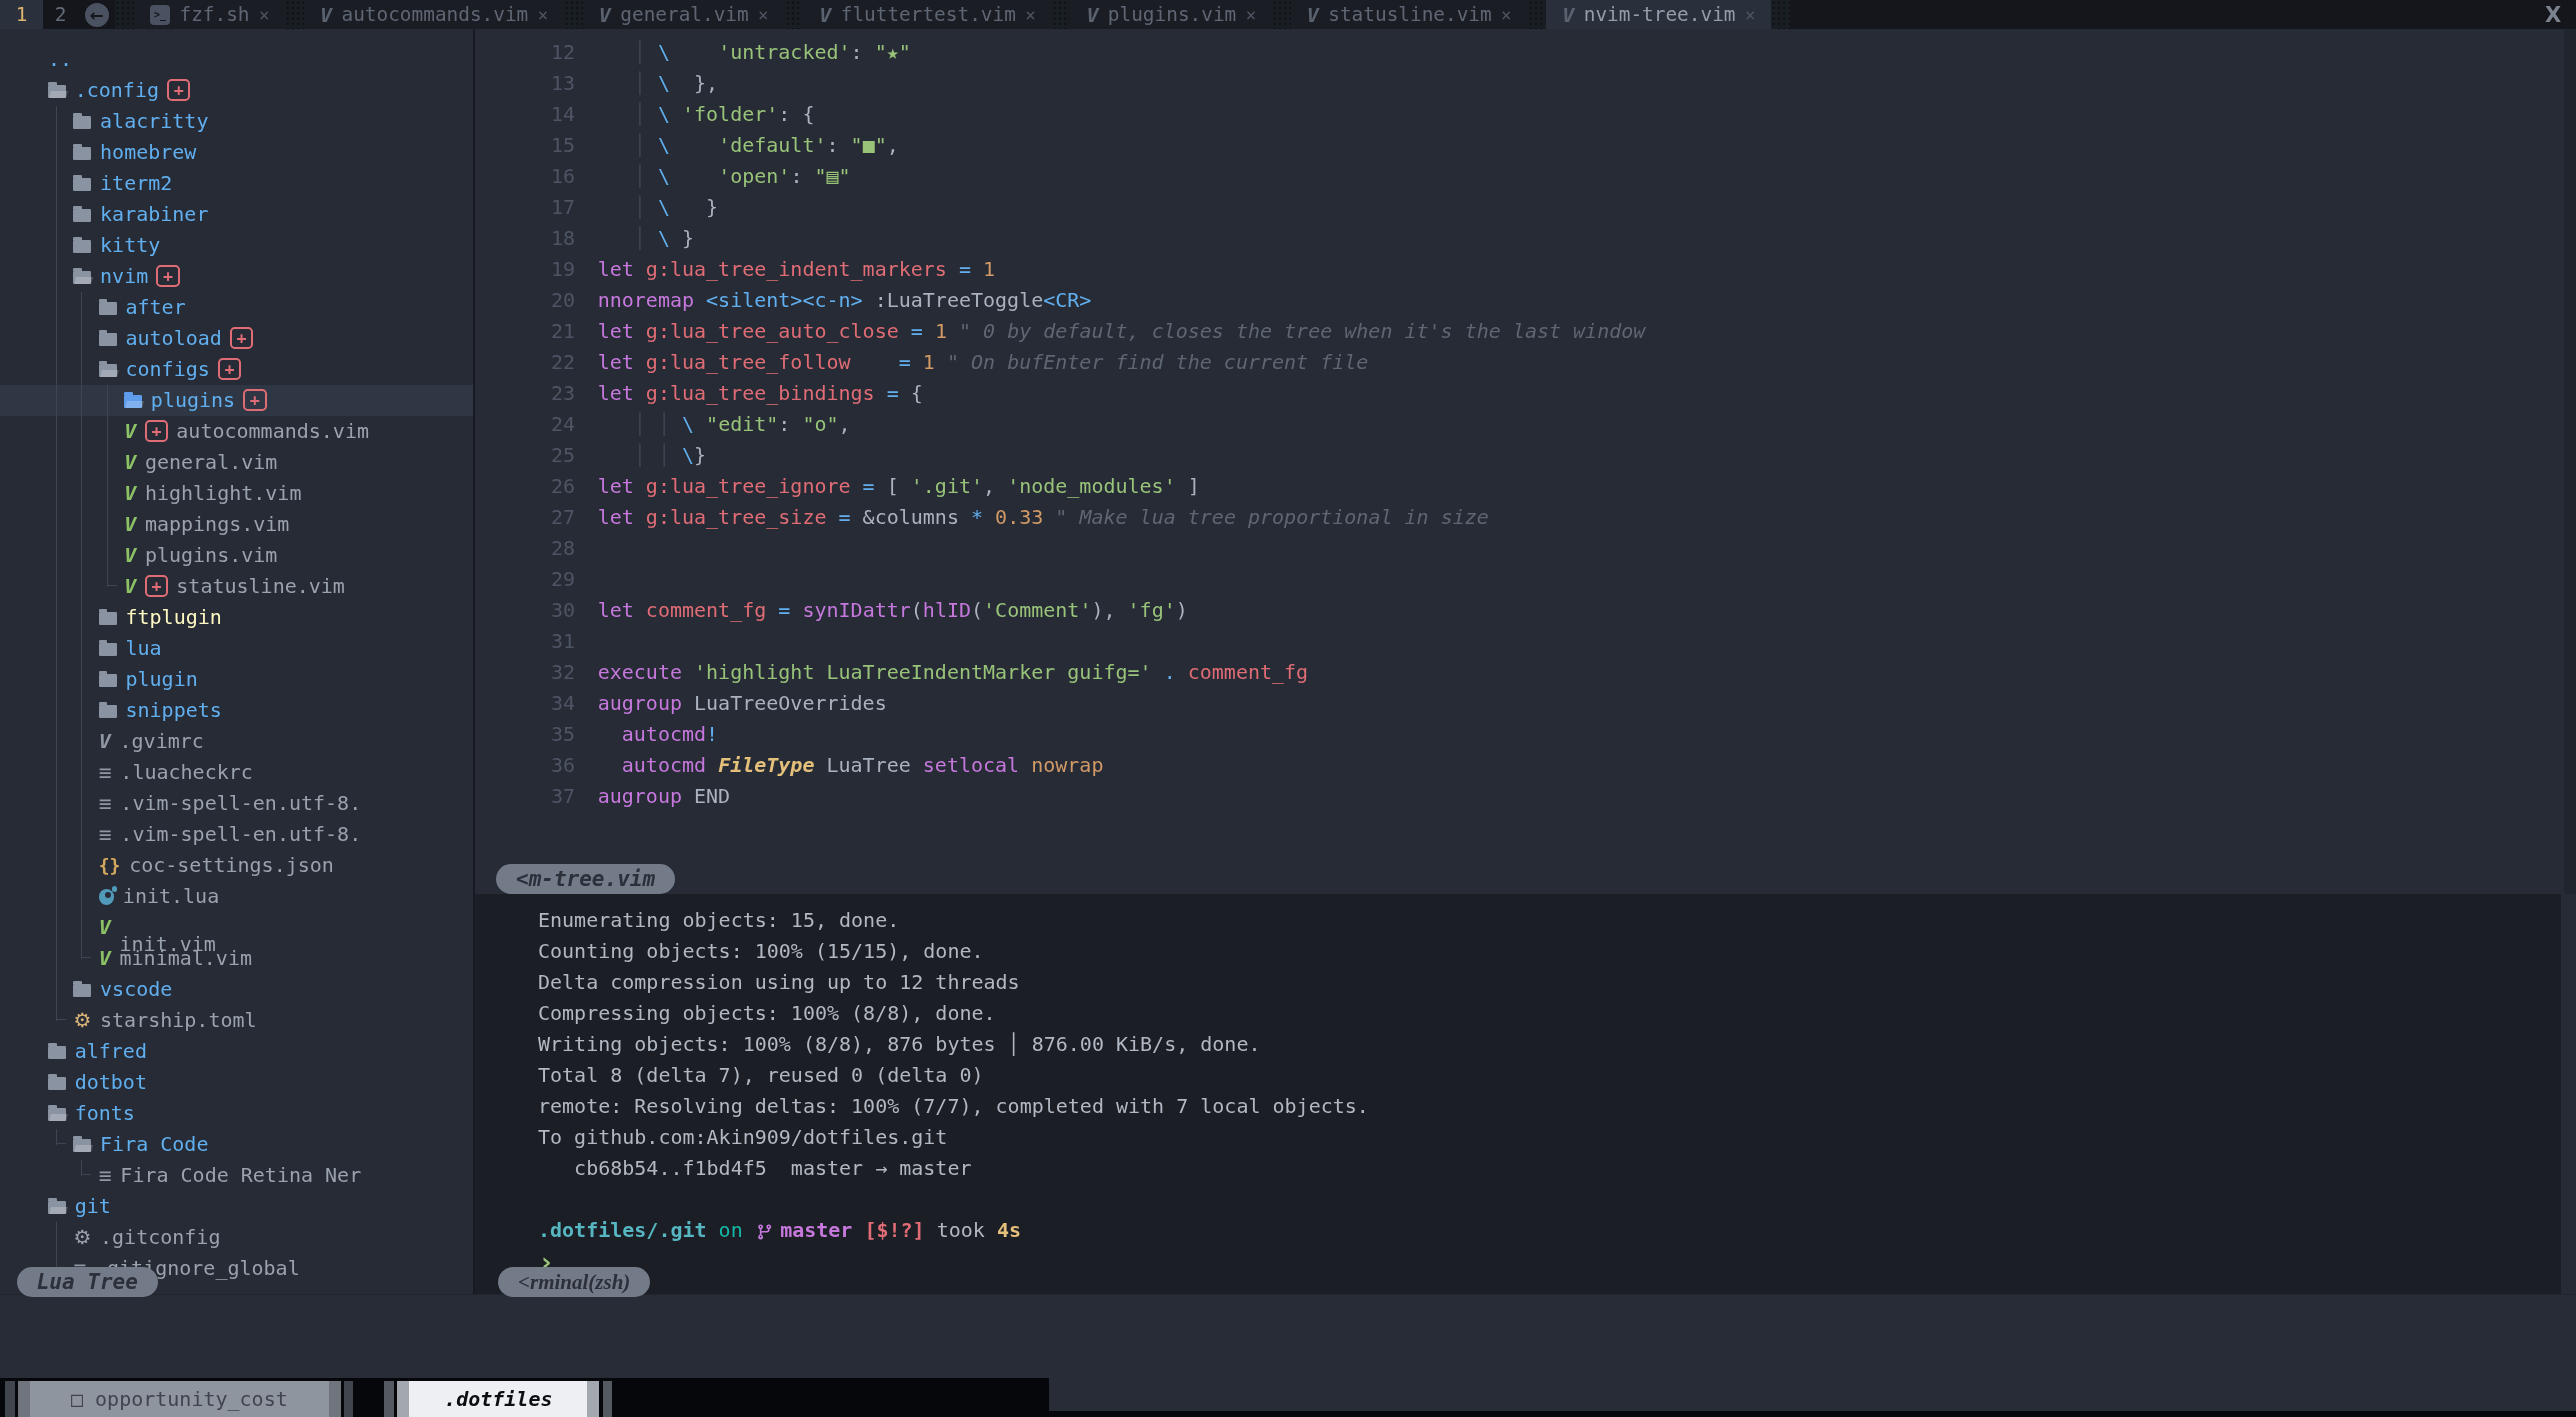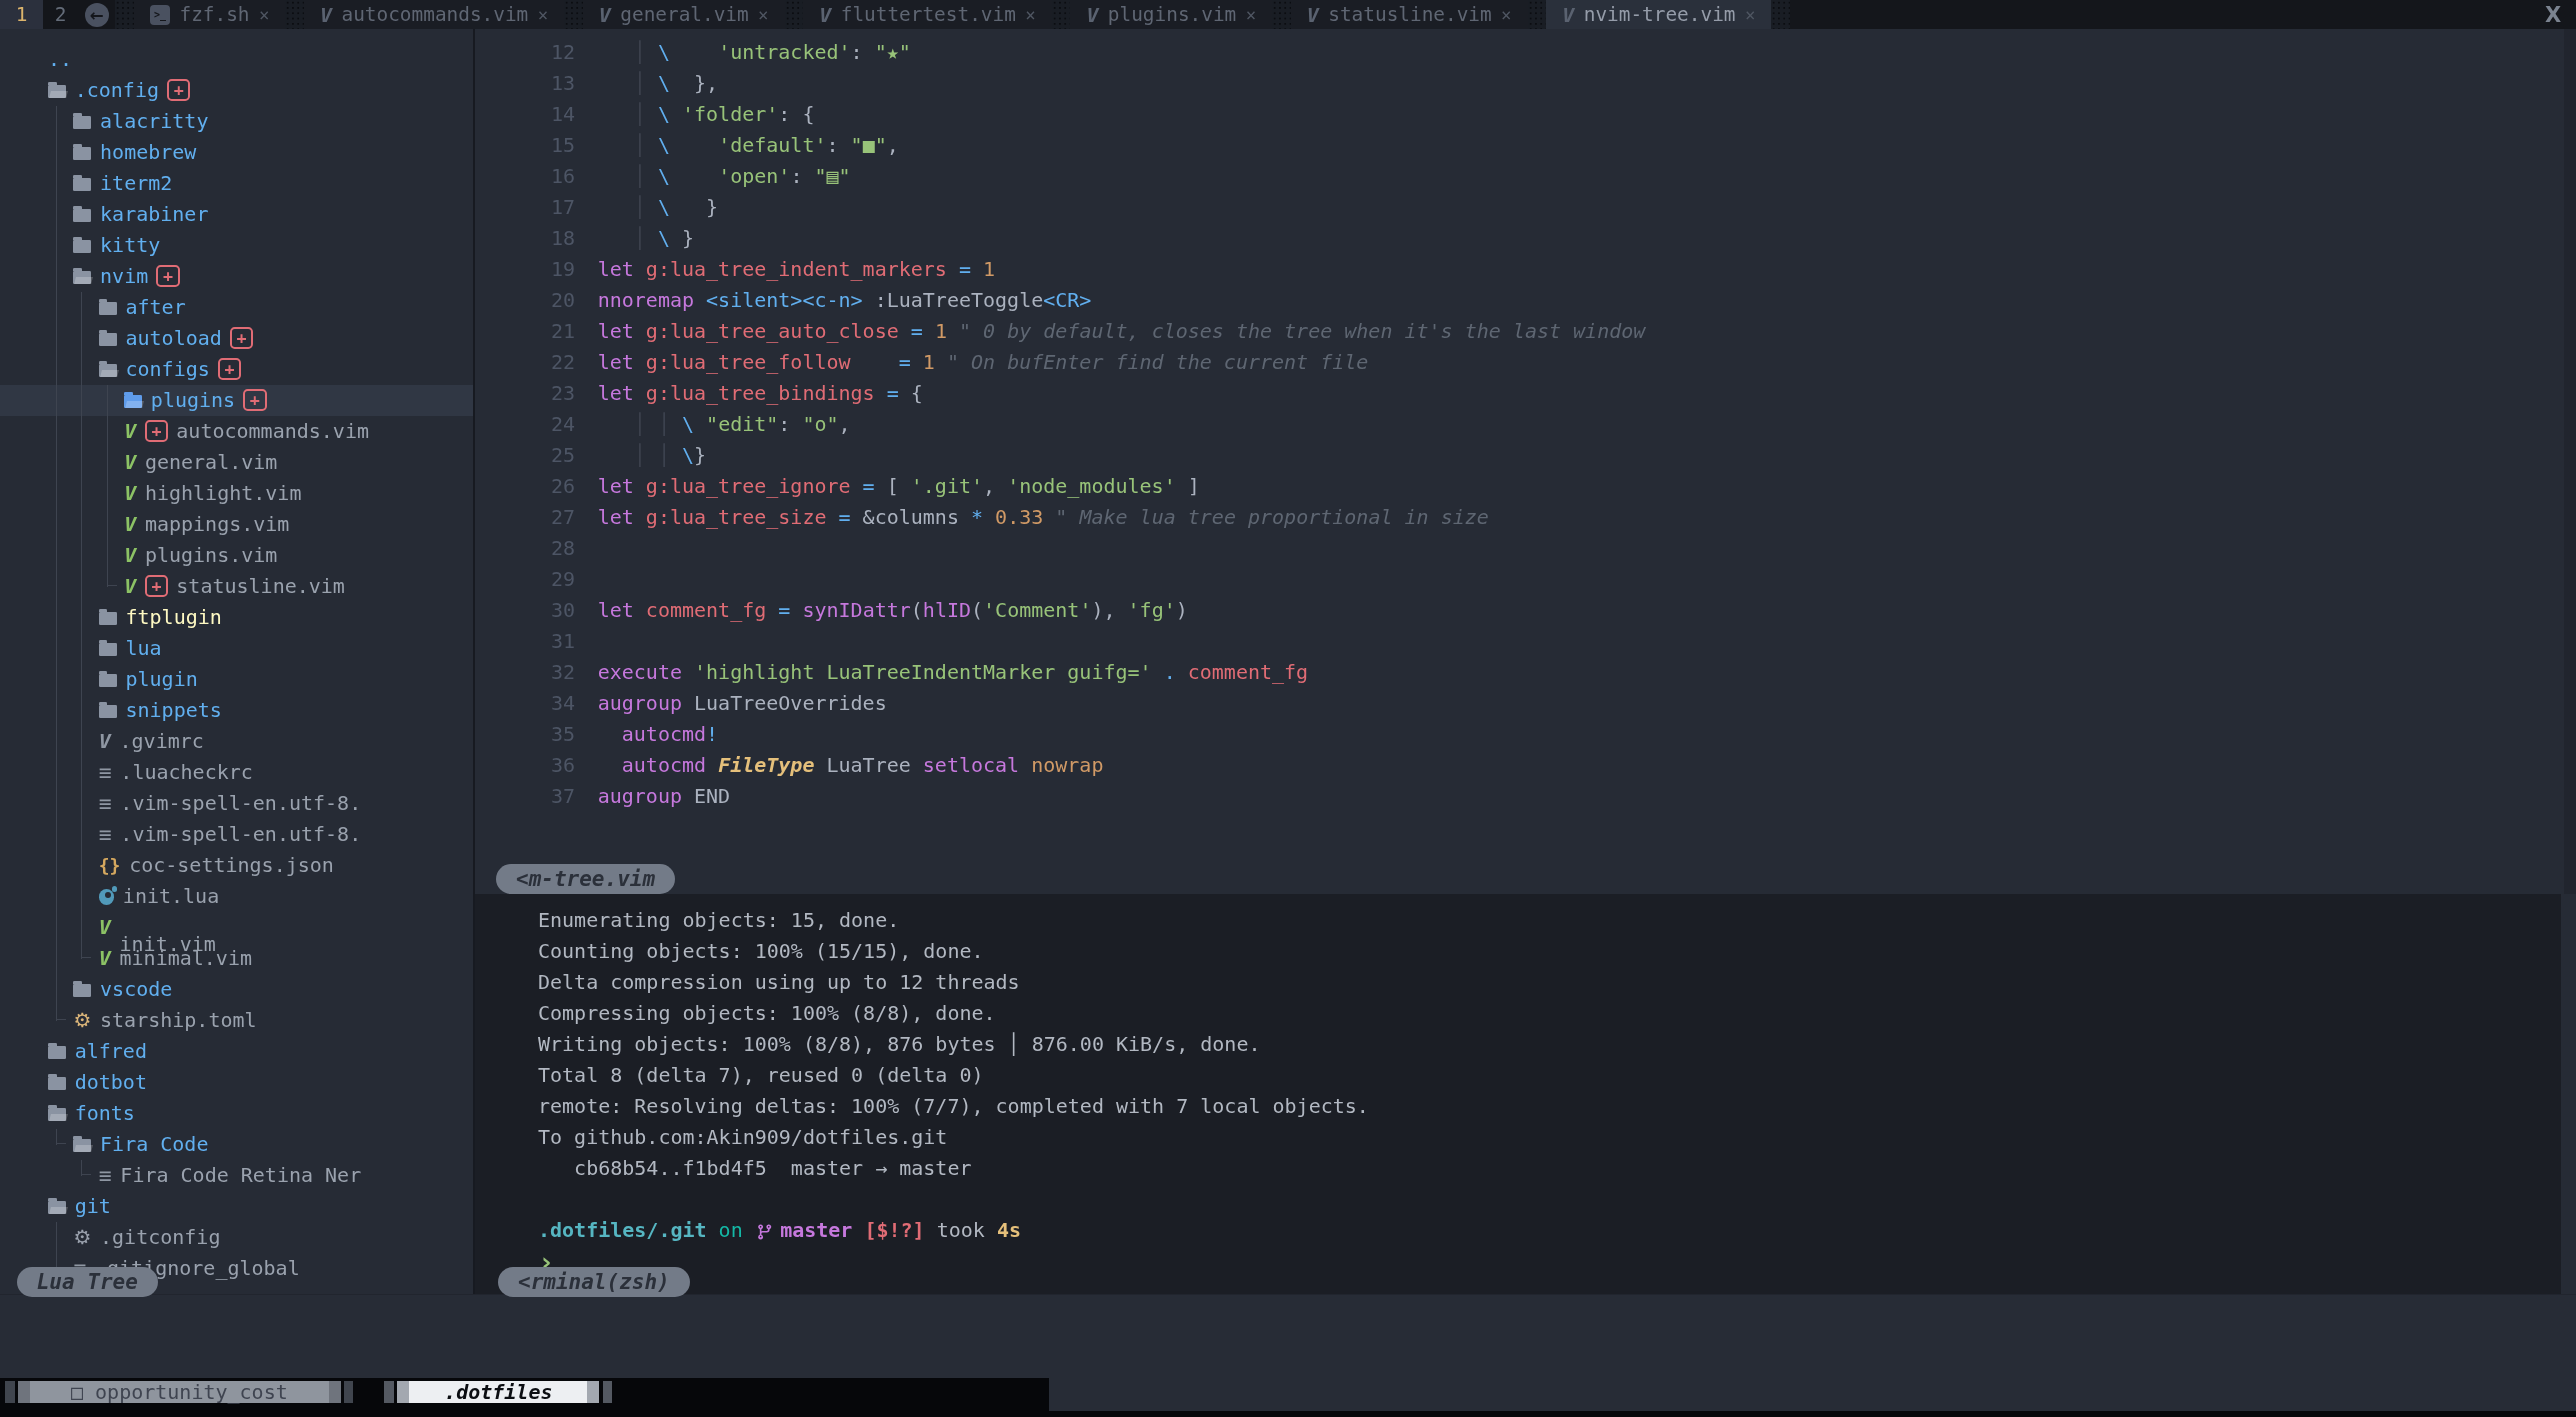--- a/index.html
+++ b/index.html
@@ -56,26 +56,26 @@
   #terminal::after{content:"";position:absolute;right:0;top:0;width:14.7px;height:100%;background:#262b35;}
   .tl{height:31px;line-height:31px;font-size:20px;white-space:pre;color:#b2b8c2;display:flex;align-items:center;}
   .branch-svg{width:17.4px;height:20px;margin:0 6.7px 0 1.3px;flex:none;}
   
   #statusbar{position:absolute;left:0;top:1295px;right:0;height:122px;background:#272c36;}
   #status-msg{padding:5.3px 0 0 6.7px;font-size:20px;color:#a6adb8;white-space:pre;}
   .pill{position:absolute;height:30px;background:#737b88;color:#2b303a;border-radius:15.4px;
     display:flex;align-items:center;padding:0 20px;font-size:21px;font-weight:bold;font-style:italic;z-index:5;white-space:pre;}
   #pill-tree{left:16.7px;top:1267px;}
   #pill-editor{left:496px;top:864px;}
-  #pill-term{left:498px;top:1267px;}
+  #pill-term{left:498px;top:1267px;font-family:Liberation Serif, serif;}
   #tmux{position:absolute;left:0;bottom:0;right:0;height:39px;z-index:4;}
   #tmux-backdrop{position:absolute;left:0;top:0;width:1049px;height:39px;background:#06070a;}
   #tmux-strip{position:absolute;left:0;bottom:0;right:0;height:6px;background:#06070a;}
   #tmux-wins{position:absolute;left:5.3px;top:3.3px;display:flex;gap:31px;height:32px;}
-  .tw{display:flex;height:22px;}
+  .tw{display:flex;height:36px;}
   .tw .b1{width:9.4px;background:#40454e;}
   .tw .b2{width:12px;background:#6f747d;margin-left:3.3px;}
   .tw .b2r{margin-left:0;margin-right:3.3px;}
   .tw .core{background:#8f959e;color:#3f4450;font-size:20px;display:flex;align-items:center;
     padding:0 41px;white-space:pre;}
   .tw.act .b1{background:#545962;}
   .tw.act .b2{background:#a3a8b0;}
   .tw.act .core{background:#edeff2;color:#0c0e12;font-weight:bold;font-style:italic;padding:0 35px;}
 </style>
 </head>

